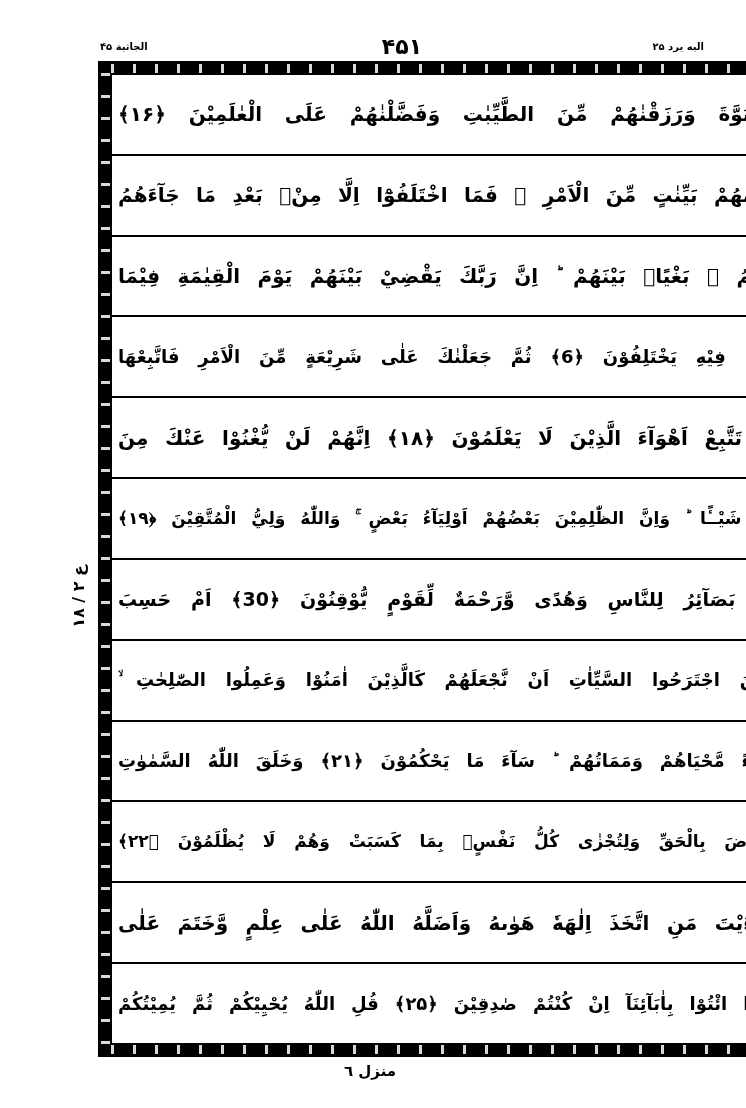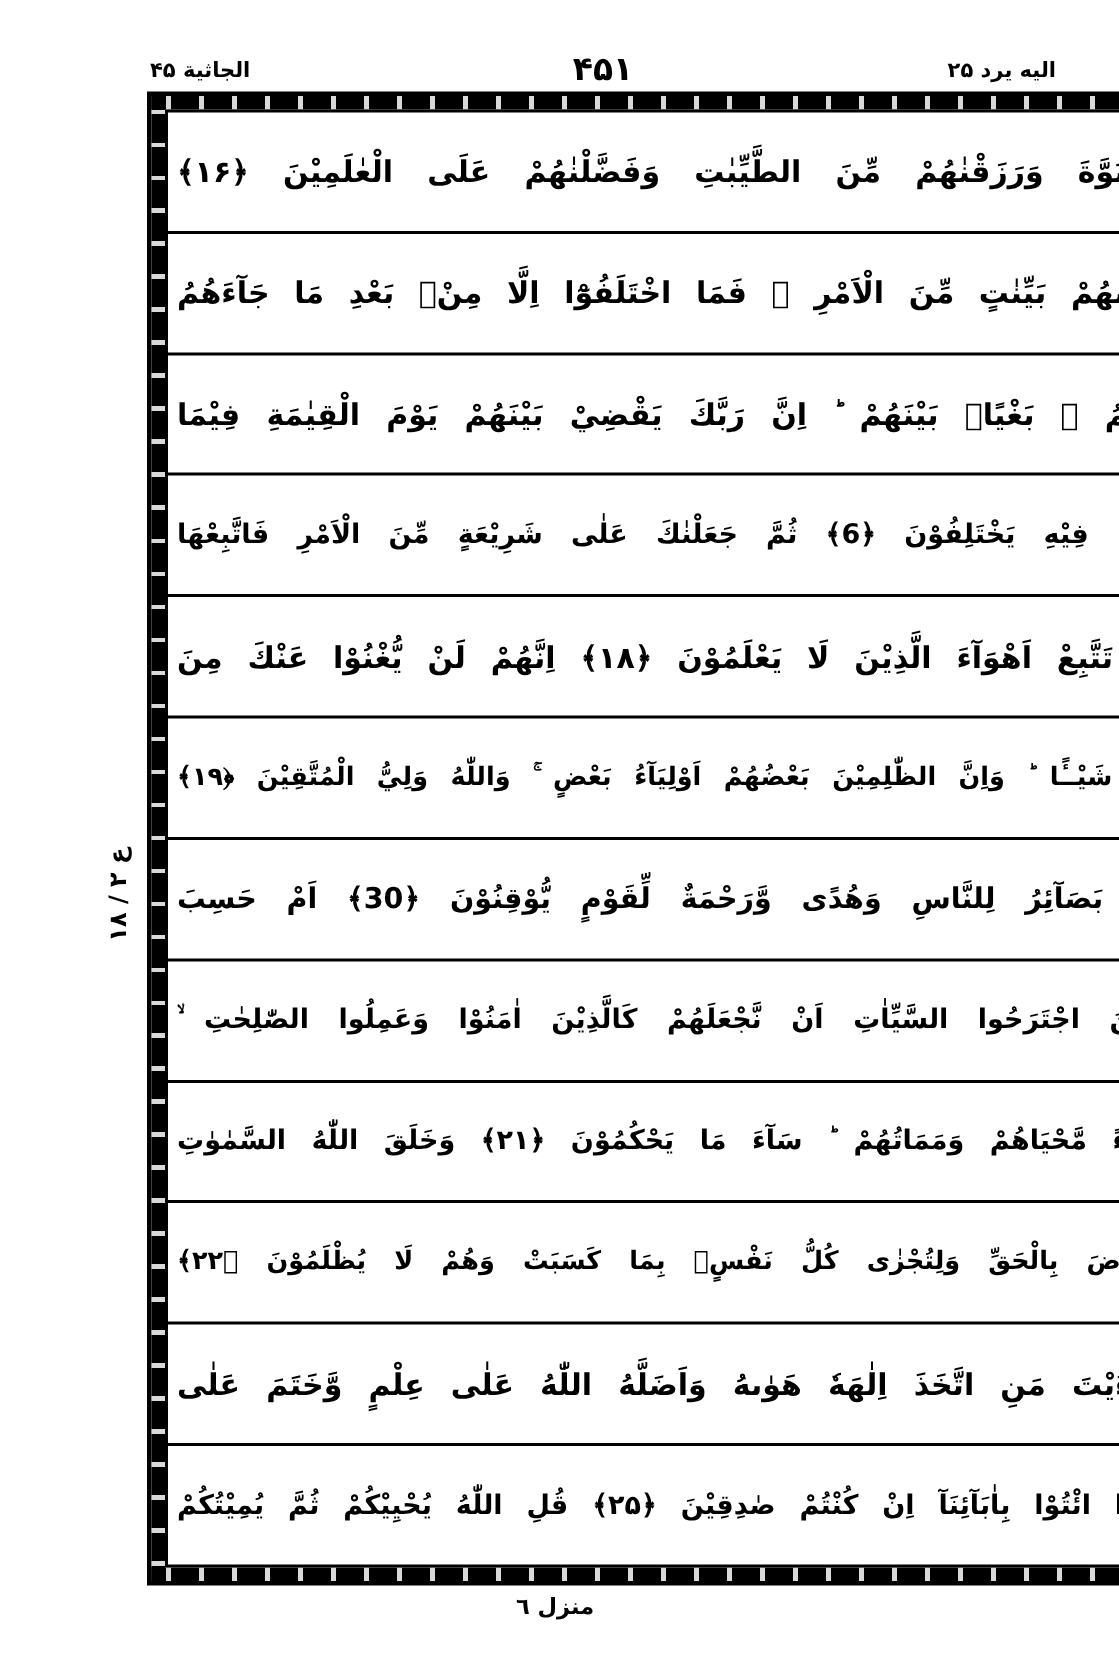--- a/index.html
+++ b/index.html
@@ -4,21 +4,21 @@
 <style>
   html, body { margin: 0; padding: 0; background: #ffffff; }
   body {
     width: 746px; height: 1108px; position: relative; overflow: hidden;
     font-family: "DejaVu Sans", sans-serif; color: #000;
   }
   .header {
     position: absolute; top: 36px; left: 100px; width: 604px; height: 24px;
     direction: rtl;
   }
-  .header span { position: absolute; top: 0; font-size: 14px; font-weight: bold; line-height: 22px; }
+  .header span { position: absolute; top: 0; font-size: 10px; font-weight: bold; line-height: 22px; }
   .hdr-right { right: 0; }
   .hdr-center { left: 50%; transform: translateX(-50%); font-size: 22px !important; }
   .hdr-left { left: 0; }
 
   .frame {
     position: absolute; top: 61px; left: 98px; width: 708px; height: 996px;
     box-sizing: border-box; border: 3px solid #000; background: #fff;
   }
   .frame-band {
     position: absolute; background: #000;

